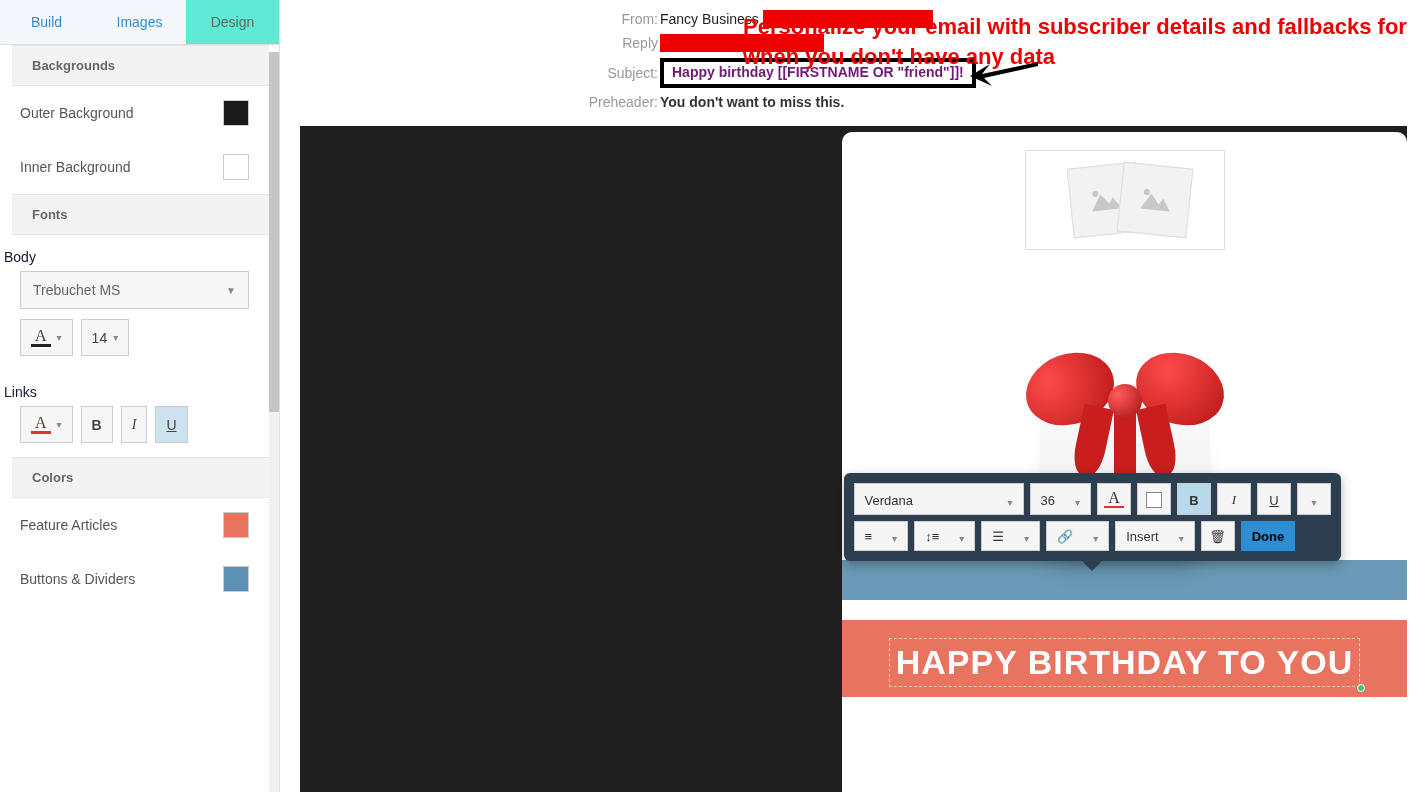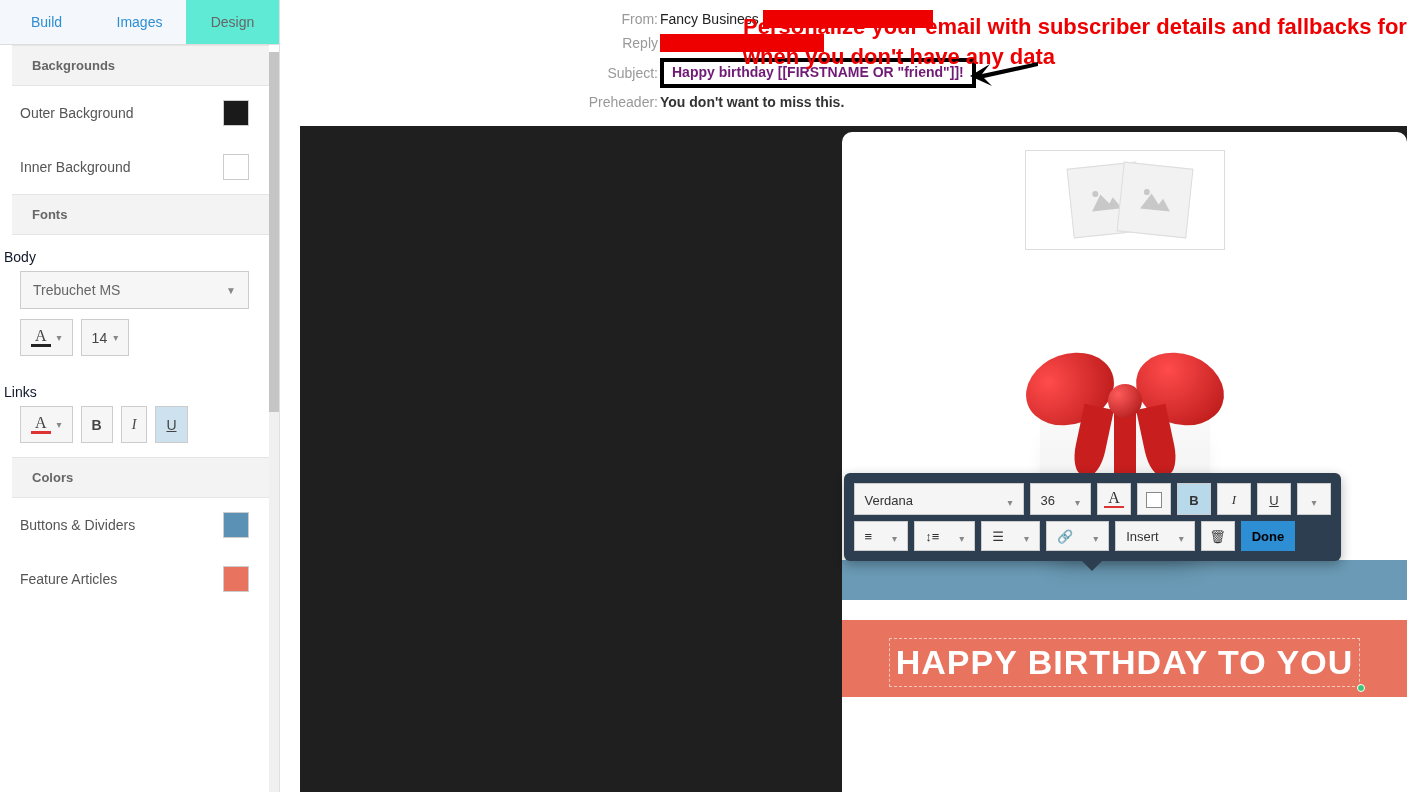--- a/index.html
+++ b/index.html
@@ -127,26 +127,26 @@
           </div>
         <div class="btn-mini">
             <span class="italic">I</span>
           </div>
         <div class="btn-mini active">
             <span class="underline">U</span>
           </div>
       </div>
       <div class="section-header">Colors</div>
       <div class="row">
+        <span>Feature Articles</span>
+        <span class="swatch coral"></span>
+      </div>
+      <div class="row">
         <span>Buttons &amp; Dividers</span>
         <span class="swatch blue"></span>
-      </div>
-      <div class="row">
-        <span>Feature Articles</span>
-        <span class="swatch coral"></span>
       </div>
     </div>
     <div class="scrollbar-fake">
         <div class="scrollbar-thumb"></div>
       </div>
   </div>
 
   <div class="main">
     <div class="header-fields">
       <div class="hf-row">

